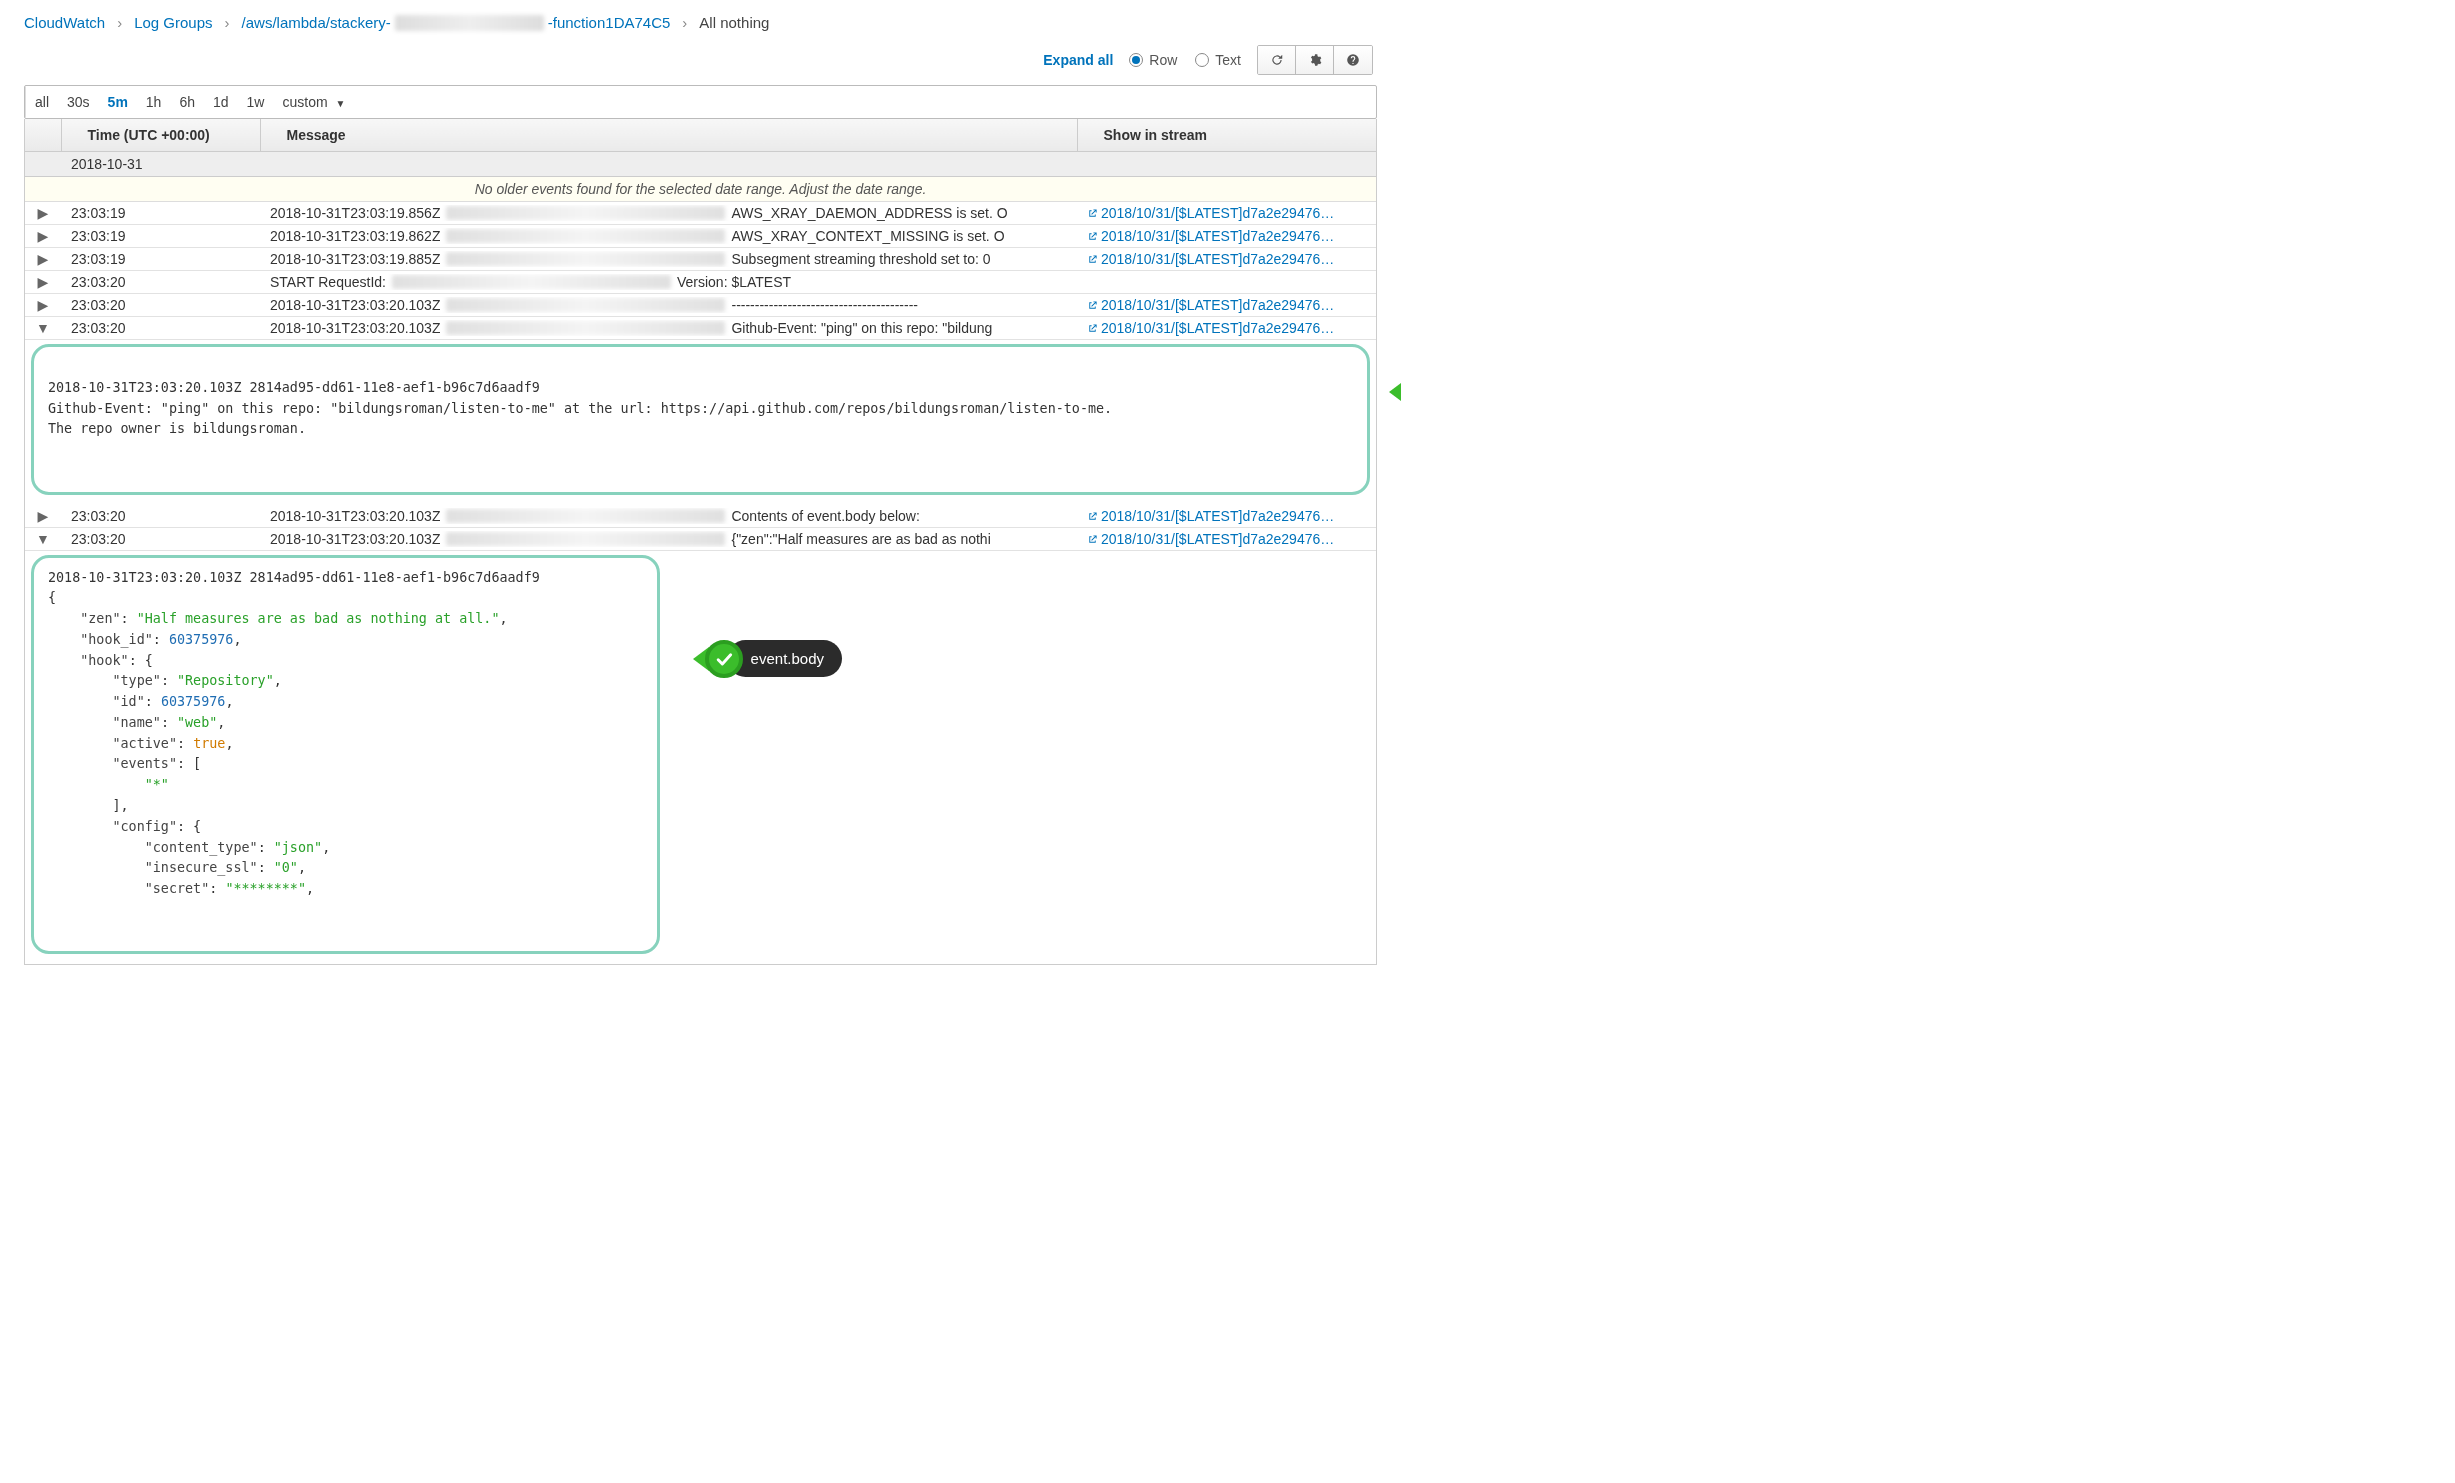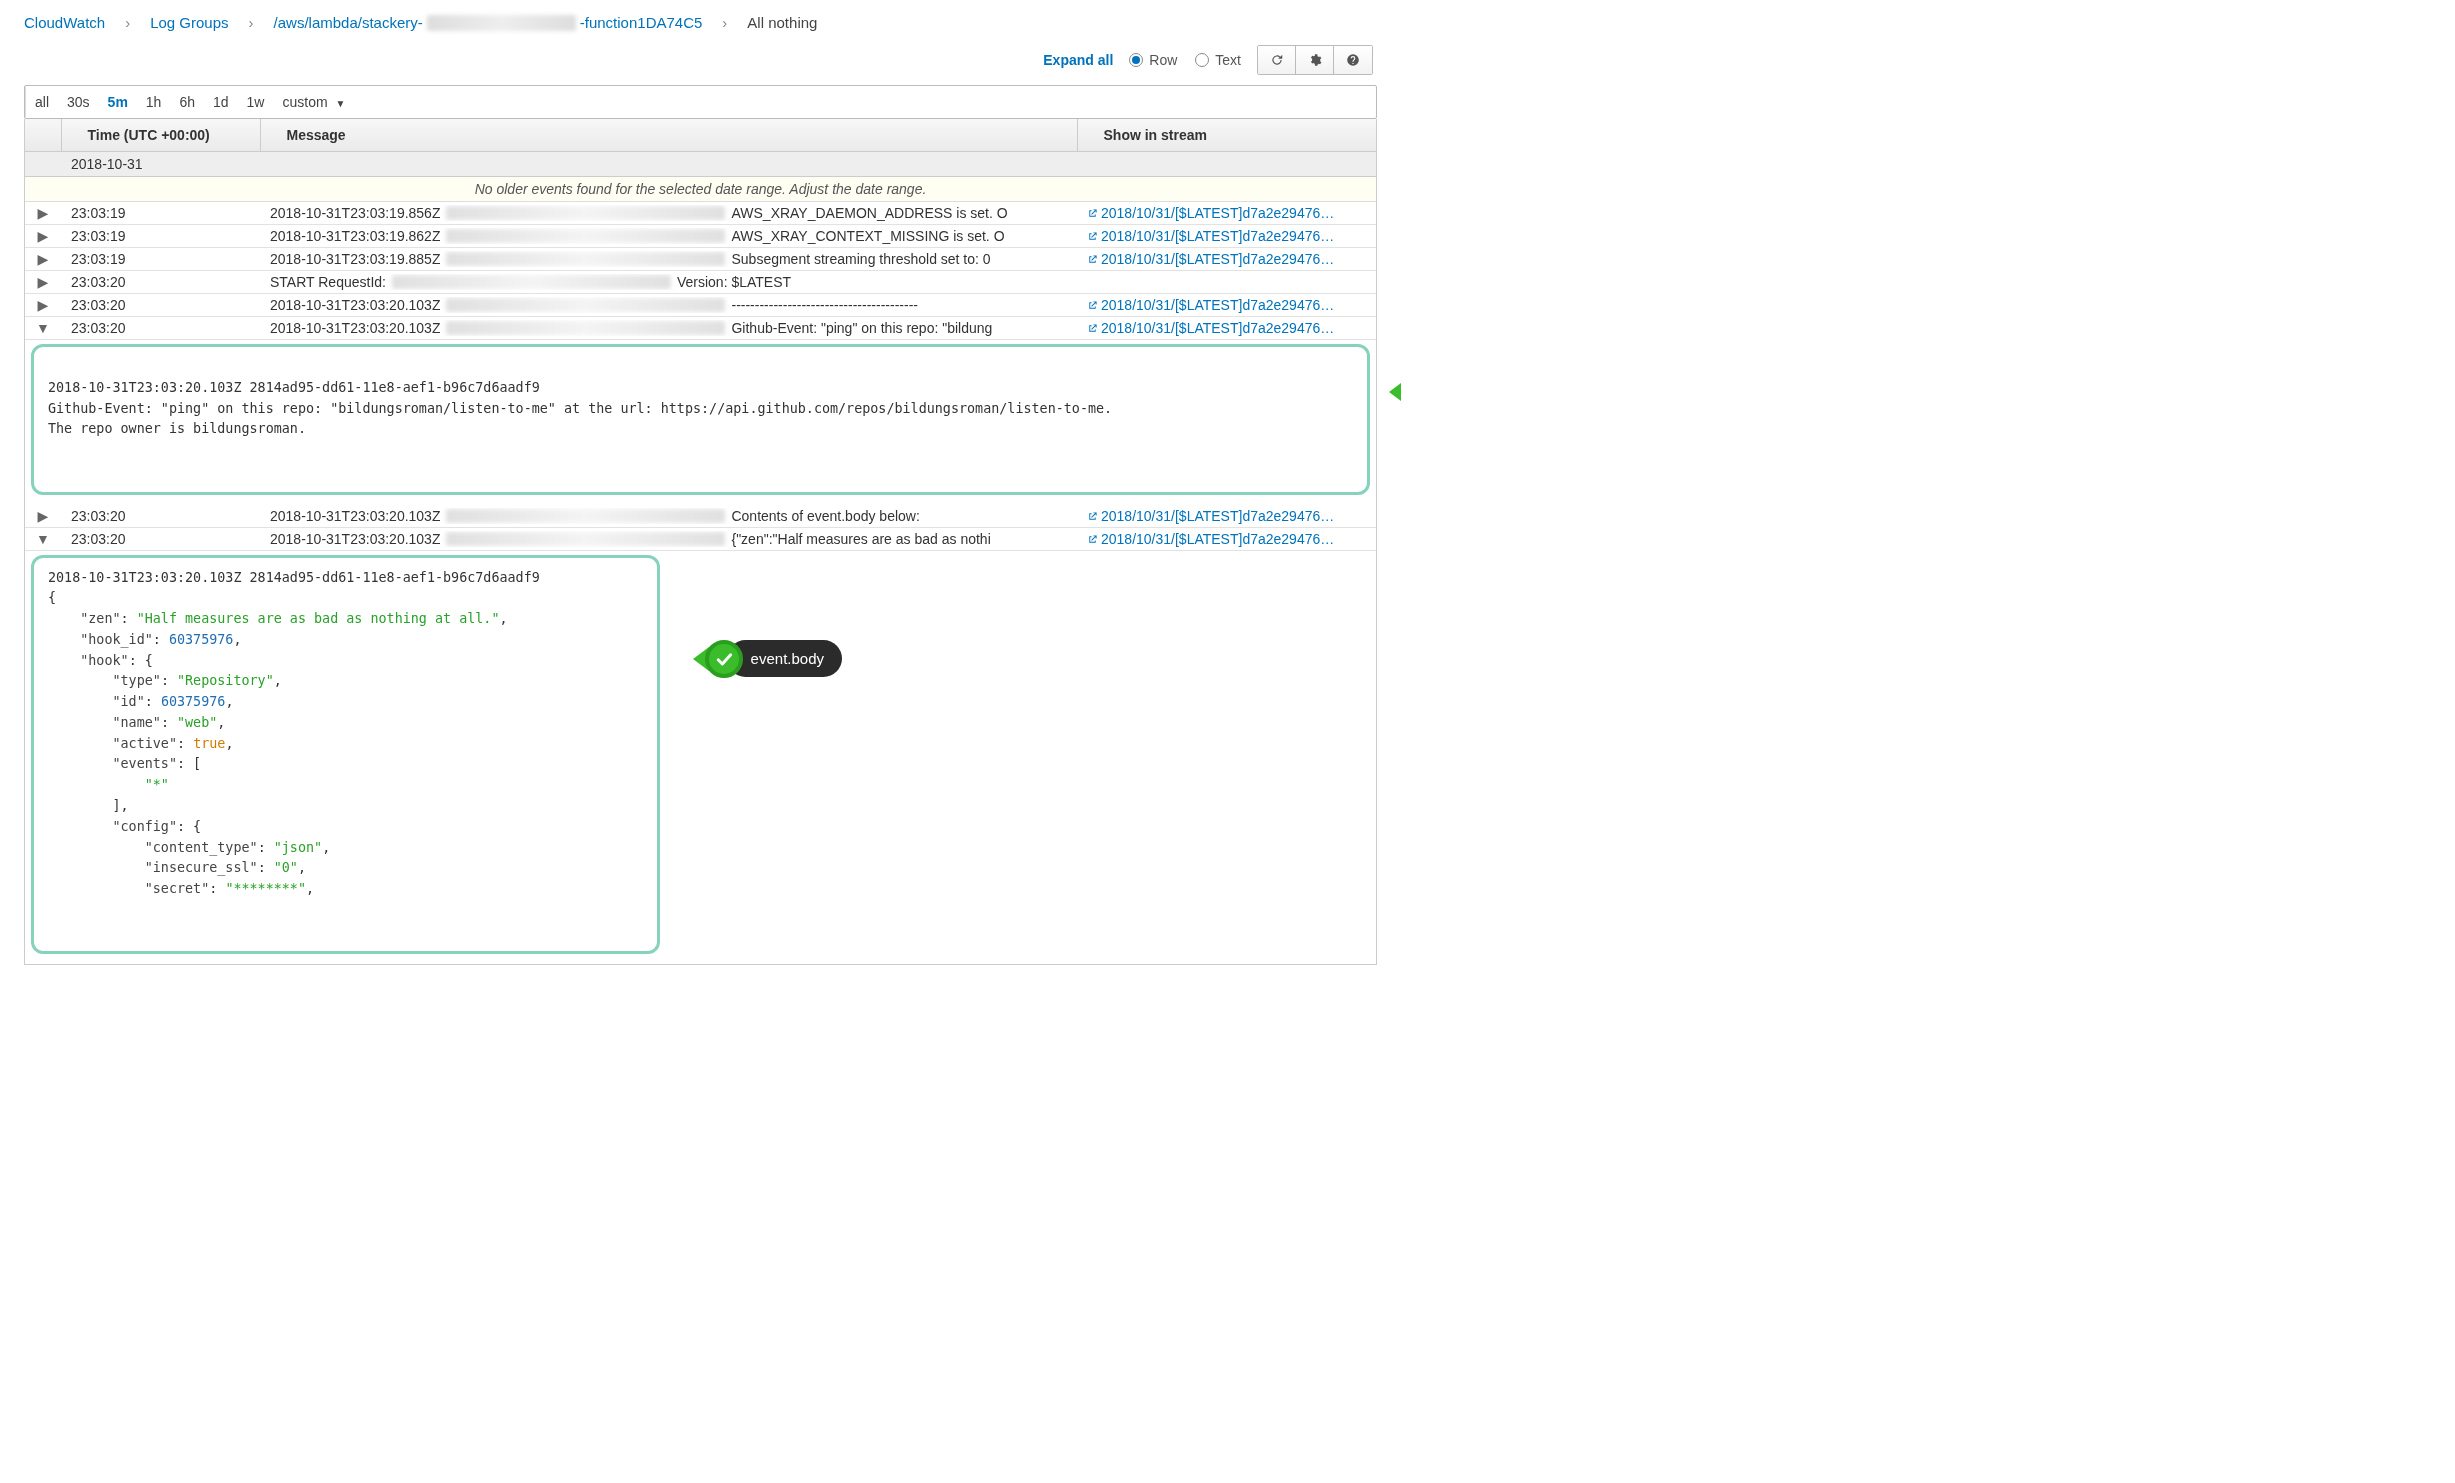--- a/index.html
+++ b/index.html
@@ -6,21 +6,21 @@
   body {
     background: #ffffff;
     font-family: "Amazon Ember", "Helvetica Neue", Arial, sans-serif;
     font-size: 14px;
     color: #333;
     padding: 14px 24px 119px 24px;
     width: 1401px;
   }
 
   
-  .breadcrumb { font-size: 15px; display:flex; flex-wrap:wrap; gap:20px; margin-bottom: 14px;}
+  .breadcrumb { font-size: 15px; display:flex; flex-wrap:wrap; gap:12px; margin-bottom: 14px;}
   .breadcrumb .crumb-link { color:#0073bb; text-decoration:none; }
   .breadcrumb .sep { color:#888; }
   .breadcrumb .lambda-name { color:#0073bb; display:inline-flex; align-items:center; gap:4px;}
   .blur-span {
     display:inline-block;
     width:149px; height:16px;
     background: linear-gradient(90deg,#ddd,#eee,#ddd);
     border-radius:2px;
     filter: blur(2px);
   }
@@ -101,21 +101,21 @@
     filter: blur(2px);
     flex:none;
   }
   .msg-text { overflow:hidden; text-overflow:ellipsis; white-space:nowrap;}
 
   
   tbody tr.expanded-row td { padding:0; }
   .hl-panel {
     margin: 4px 6px 10px 6px;
     border: 3px solid #87d2bd;
-    border-radius: 12px;
+    border-radius: 18px;
     padding: 10px 14px;
     font-family: ui-monospace, SFMono-Regular, Menlo, Consolas, monospace;
     font-size: 13.4px;
     color: #333;
     white-space: pre-wrap;
     position:relative;
     background:#ffffff;
     line-height:1.55;
   }
   .hl-panel.narrow { width:629px; }

